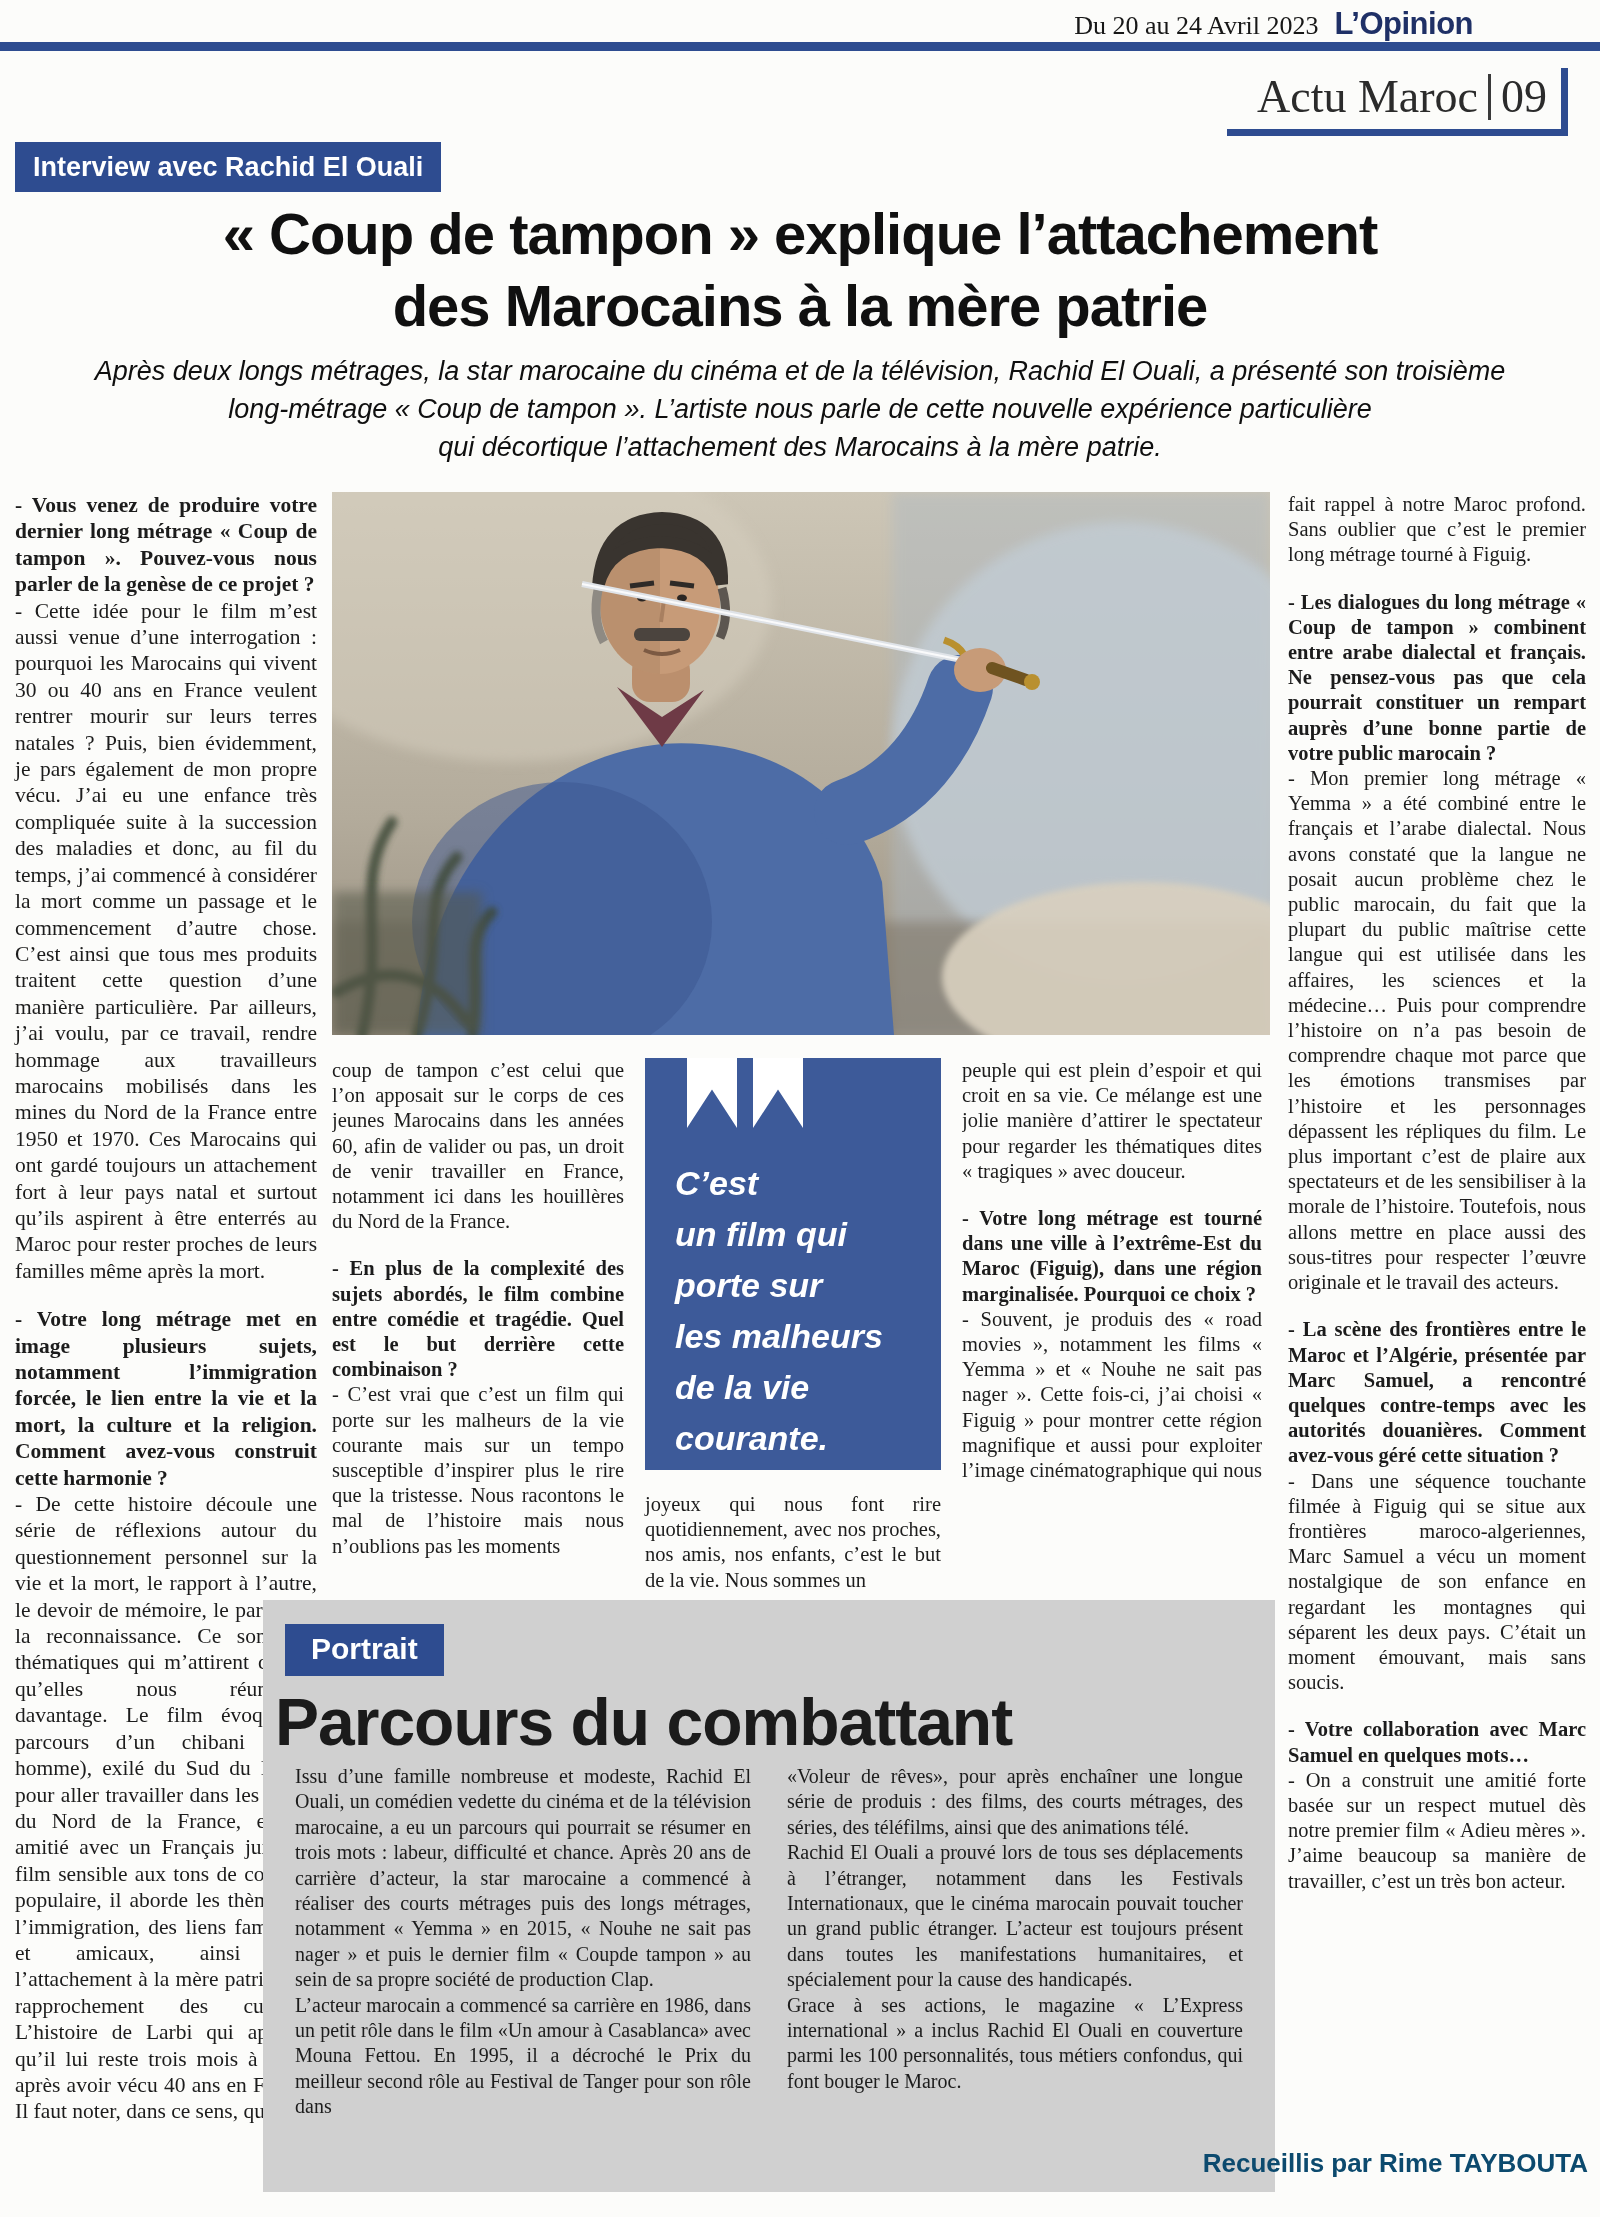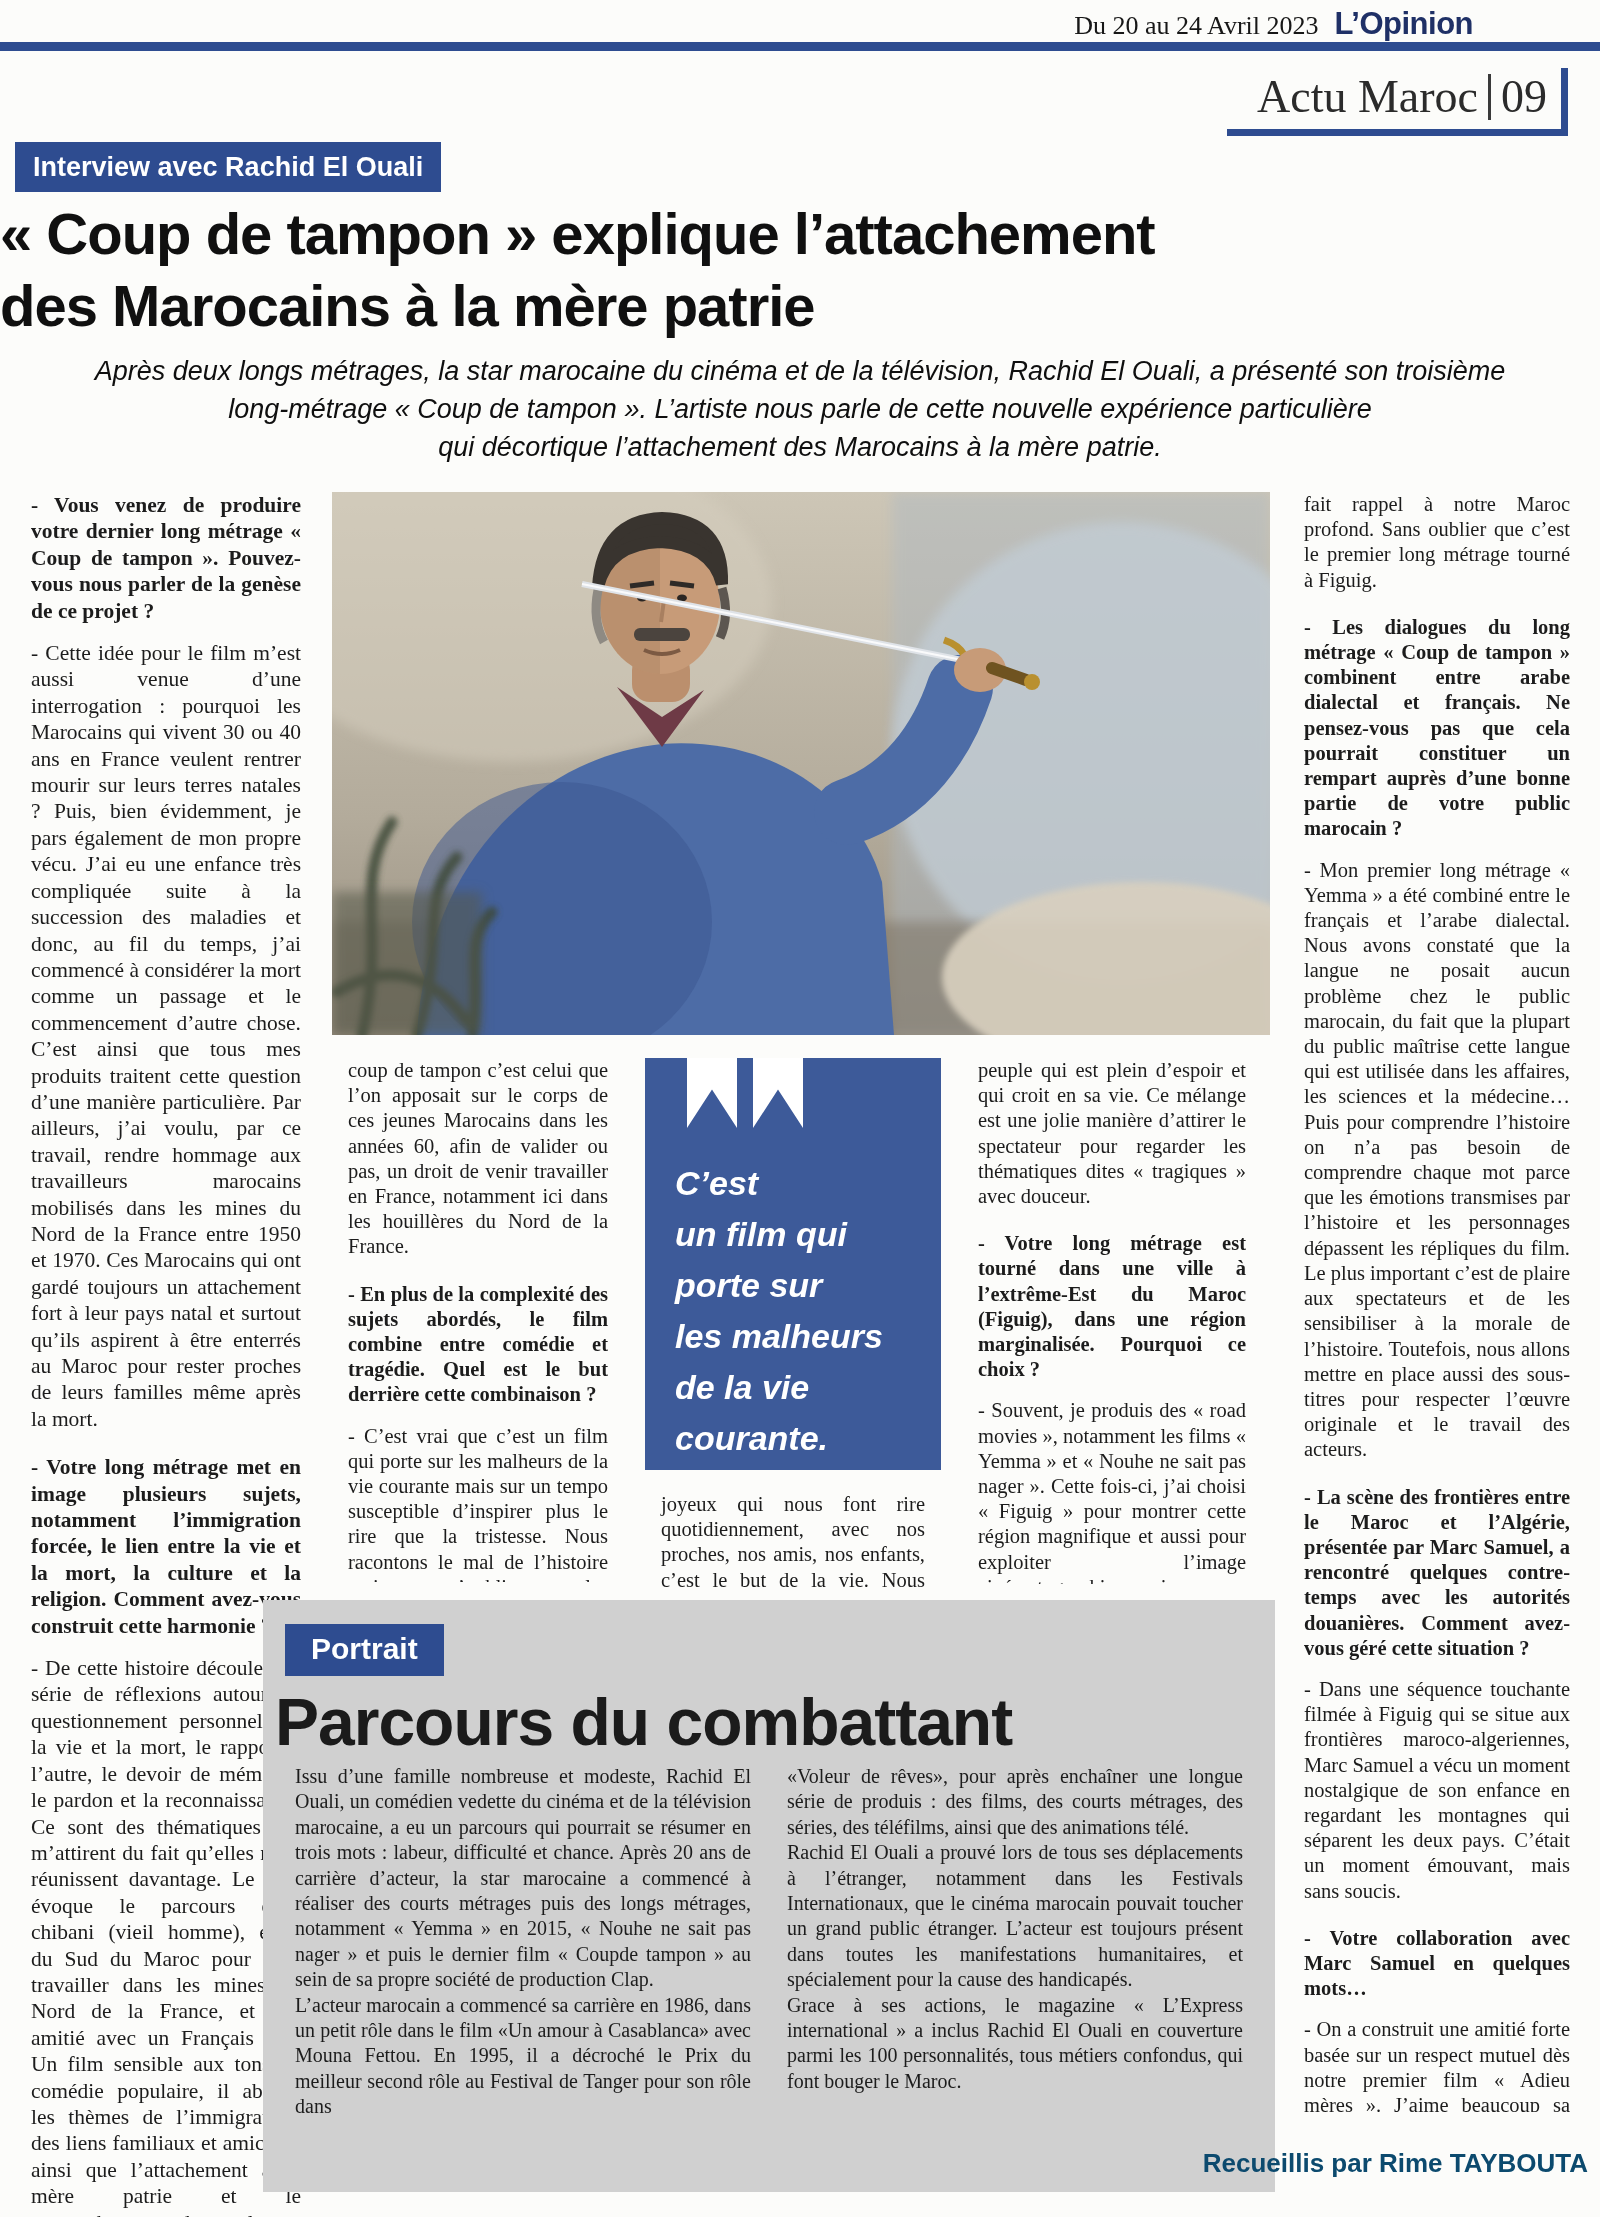--- a/index.html
+++ b/index.html
@@ -27,32 +27,32 @@
   }
   .section-inner{display:flex;align-items:center;gap:10px;font-size:46px;color:#2b2b2b;}
   .sec-divider{width:3px;height:46px;background:#3a3a3a;}
   
   .kicker{
     position:absolute;left:15px;top:142px;background:var(--accent);color:#fff;
     font-family:"Liberation Sans",sans-serif;font-weight:700;font-size:27px;
     padding:10px 18px 9px;
   }
   .headline{
-    position:absolute;left:0;top:198px;width:1600px;
+    position:absolute;left:0;top:198px;width:1600px;text-align:center;
     font-family:"Liberation Sans",sans-serif;font-weight:700;font-size:58px;
     line-height:72px;color:#101010;letter-spacing:-1px;
   }
   .standfirst{
     position:absolute;left:0;top:352px;width:1600px;text-align:center;
     font-family:"Liberation Sans",sans-serif;font-style:italic;font-size:27px;
     line-height:38px;color:#0f0f0f;
   }
   
   .col{position:absolute;text-align:justify;}
-  .col p{margin:16px;}
+  .col p{margin:0;}
   .col p.q{font-weight:700;margin-top:22px;}
   .col p:first-child{margin-top:0;}
   #col1{left:15px;top:492px;width:302px;font-size:21.5px;line-height:26.4px;}
   #col2{left:332px;top:1058px;width:292px;height:524px;overflow:hidden;font-size:20.5px;line-height:25.2px;}
   #col3{left:645px;top:1058px;width:296px;font-size:20.5px;line-height:25.2px;}
   #col4{left:962px;top:1058px;width:300px;height:526px;overflow:hidden;font-size:20.5px;line-height:25.2px;}
   #col5{left:1288px;top:492px;width:298px;height:1620px;overflow:hidden;font-size:20.5px;line-height:25.2px;}
   
   .photo{position:absolute;left:332px;top:492px;width:938px;height:543px;overflow:hidden;}
   .photo svg{display:block;width:100%;height:100%;}

